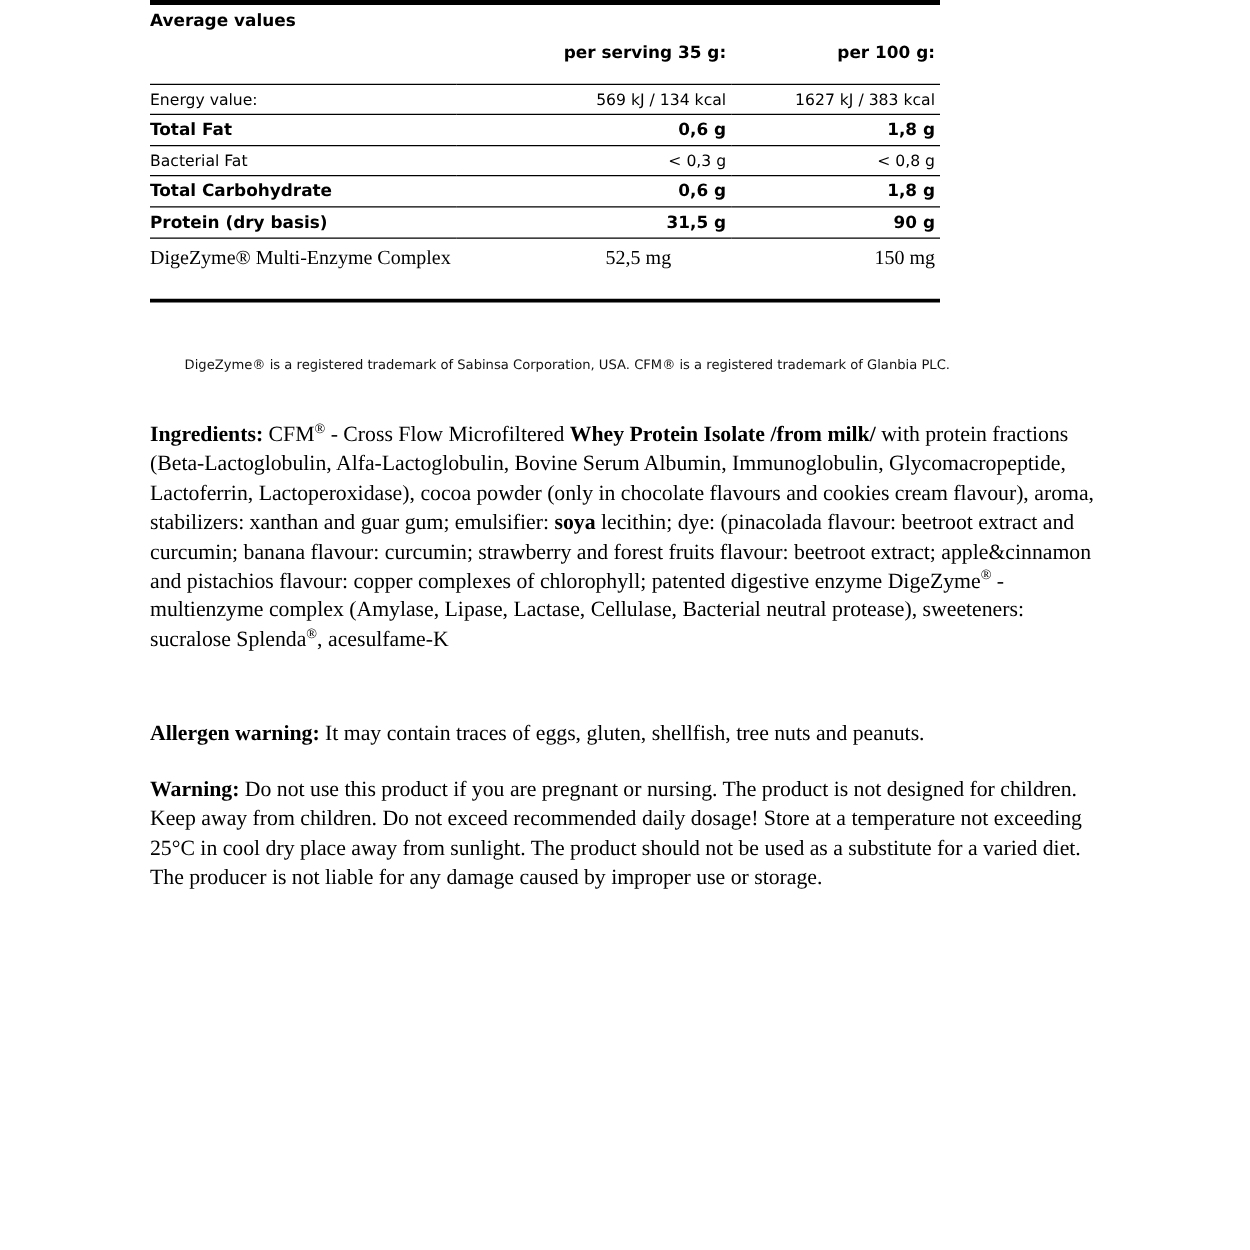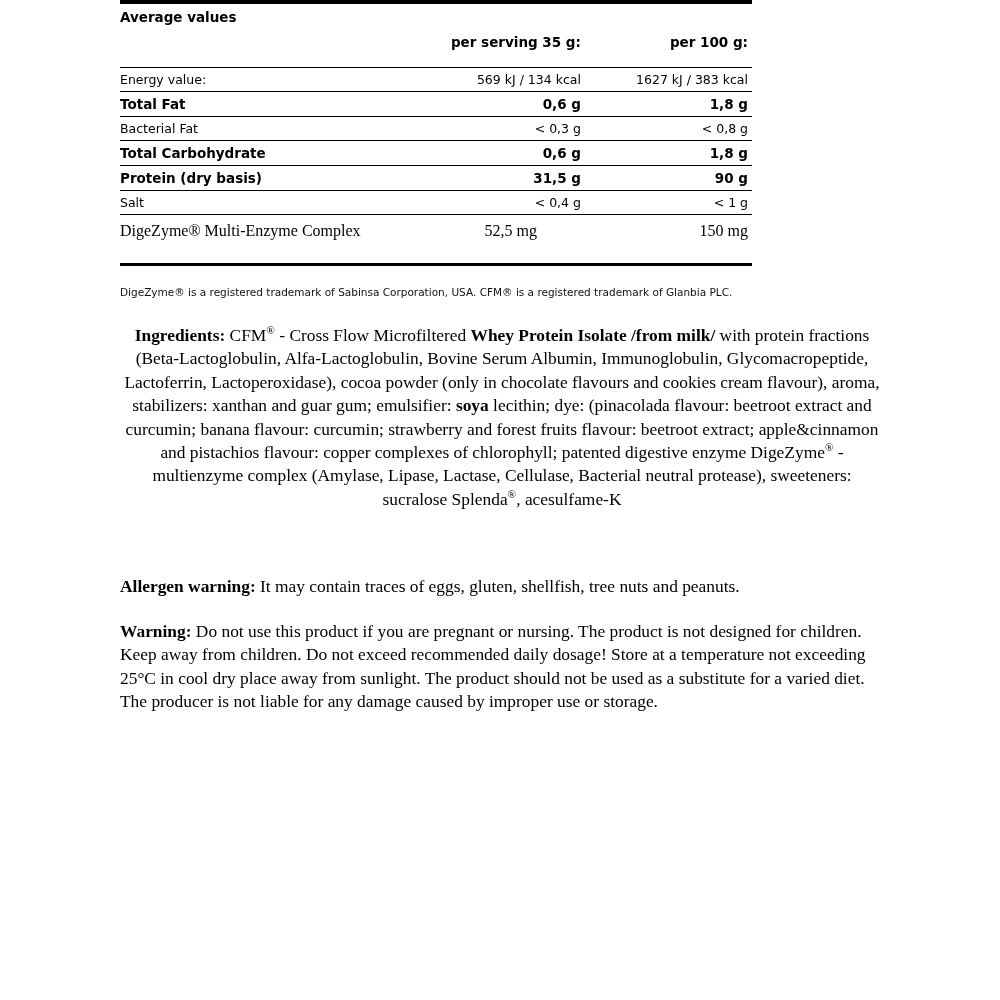--- a/index.html
+++ b/index.html
@@ -90,34 +90,35 @@
   }
   .trademark-note {
     position: absolute;
     left: 120px;
     top: 285px;
     width: 640px;
     font-family: "DejaVu Sans", sans-serif;
     font-size: 10.5px;
     line-height: 1.35;
     color: #111;
+    text-align: right;
   }
 
   
   .body-copy {
     position: absolute;
     left: 120px;
     width: 764px;
     font-family: "Liberation Serif", serif;
     font-size: 17.4px;
     line-height: 1.345;
     text-align: left;
     color: #000;
   }
-  #ingredients { top: 324px; text-align: center; }
+  #ingredients { top: 336px; }
   #allergen { top: 575px; }
   #warning { top: 620px; }
 
   .b { font-weight: bold; }
   sup { font-size: 0.65em; vertical-align: super; line-height: 0; }
 </style>
 </head>
 <body>
 
 <div class="page">
@@ -159,25 +160,20 @@
           <td class="v2 bold">1,8 g</td>
         </tr>
 
 
         <tr class="rule-below">
           <td class="label bold">Protein (dry basis)</td>
           <td class="v1 bold">31,5 g</td>
           <td class="v2 bold">90 g</td>
         </tr>
 
-        <tr class="rule-below-thick">
-          <td class="label">Salt</td>
-          <td class="v1">&lt; 0,4 g</td>
-          <td class="v2">&lt; 1 g</td>
-        </tr>
 
         <tr class="enzyme">
           <td class="label">DigeZyme® Multi-Enzyme Complex</td>
           <td class="v1">52,5 mg</td>
           <td class="v2">150 mg</td>
         </tr>
       </tbody>
     </table>
     <div class="enzyme-rule"></div>
   </div>

